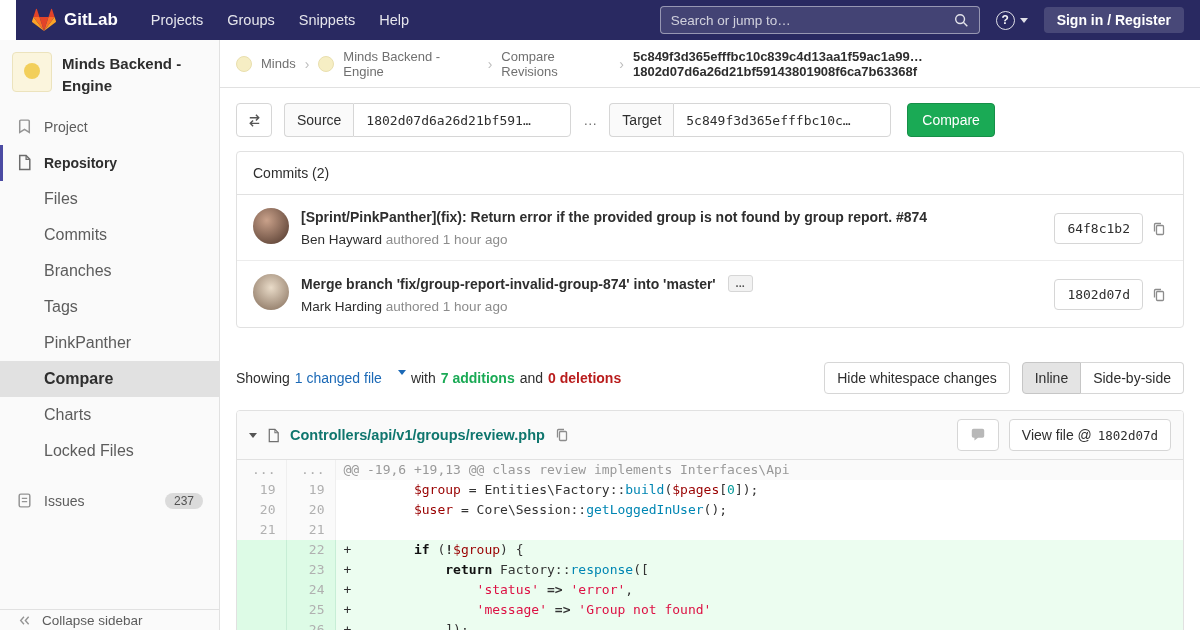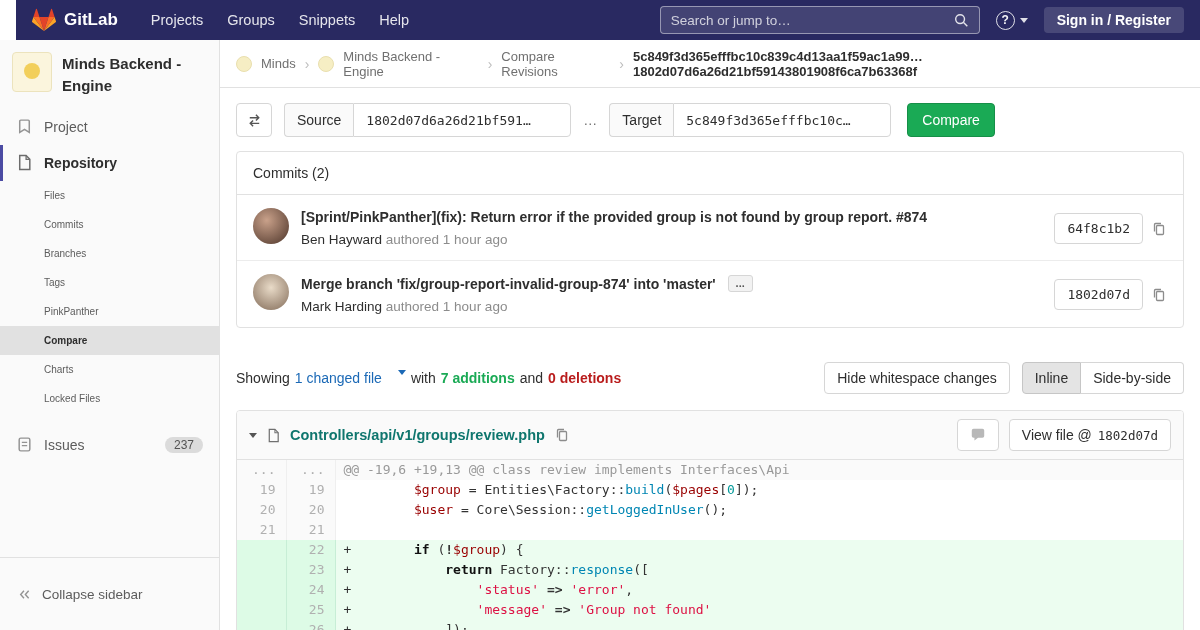--- a/index.html
+++ b/index.html
@@ -36,25 +36,25 @@
   .project-avatar { width:40px; height:40px; border-radius:4px; background:#fbf5dd; border:1px solid #ece3bd;
     flex-shrink:0; position:relative; }
   .project-avatar::after { content:""; position:absolute; left:50%; top:50%; width:16px; height:16px;
     margin:-9px 0 0 -8px; border-radius:50%; background:#f2cf5b; }
   .project-name { font-weight:600; font-size:15px; line-height:1.45; padding-top:1px; }
   .sidebar-nav { flex:1; overflow:hidden; padding-top:2px; }
   .nav-row { display:flex; align-items:center; gap:10px; padding:9px 16px; color:#5c5c5c; font-size:14px; cursor:pointer; }
   .nav-row .s-icon { width:18px; height:18px; color:#949494; flex-shrink:0; display:flex; align-items:center; }
   .nav-row.section-active { border-left:3px solid #4b4ba3; padding-left:13px; color:#2e2e2e; font-weight:600; }
   .nav-row.section-active .s-icon { color:#6c6c6c; }
-  .sub-row { padding:9px 16px 9px 44px; color:#5c5c5c; font-size:10px; cursor:pointer; }
+  .sub-row { padding:9px 16px 9px 44px; color:#5c5c5c; font-size:16px; cursor:pointer; }
   .sub-row.active { background:#e1e1e1; color:#2e2e2e; font-weight:600; }
   .nav-row.issues { margin-top:14px; }
   .badge { margin-left:auto; background:#dbdbdb; color:#525252; border-radius:9px; padding:1px 9px; font-size:12px; }
-  .collapse-row { border-top:1px solid #e1e1e1; padding:28px 16px; display:flex; align-items:center; gap:10px;
+  .collapse-row { border-top:1px solid #e1e1e1; padding:2px 16px; display:flex; align-items:center; gap:10px;
     color:#5c5c5c; font-size:13.5px; cursor:pointer; }
   .collapse-row .s-icon { width:16px; height:16px; color:#949494; display:flex; align-items:center; }
 
   
   .content { margin-left:220px; margin-top:40px; }
   .breadcrumbs { display:flex; align-items:center; gap:9px; padding:0 16px; height:48px;
     border-bottom:1px solid #e1e1e1; font-size:13px; color:#707070; }
   .crumb-avatar { width:16px; height:16px; border-radius:50%; background:#f6eec4; border:1px solid #e9dfae; flex-shrink:0; }
   .crumb-sep { color:#bdbdbd; font-size:14px; }
   .crumb-current { color:#2e2e2e; font-weight:600; }

